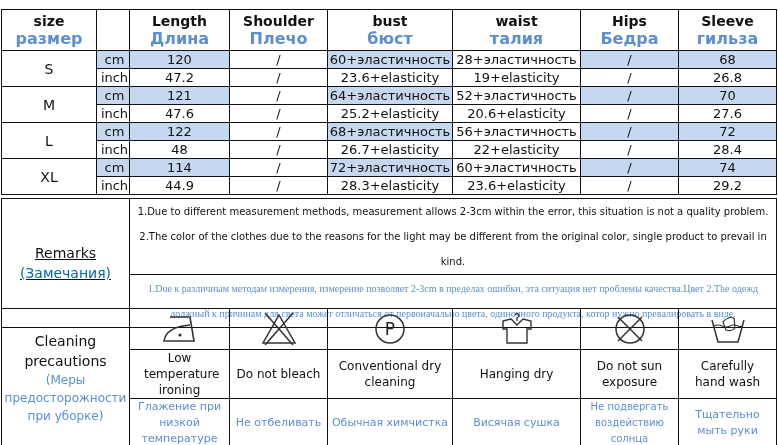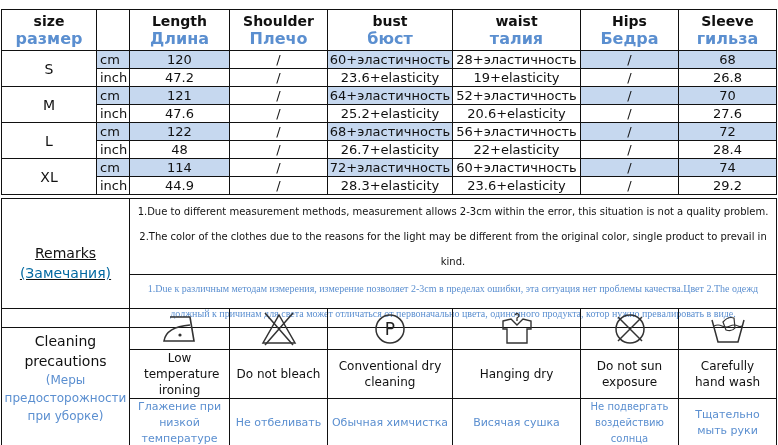--- a/index.html
+++ b/index.html
@@ -6,21 +6,21 @@
   body { width:778px; height:445px; overflow:hidden; font-family:"DejaVu Sans", sans-serif; color:#111; }
   .wrap { position:relative; width:778px; height:445px; }
   table { border-collapse:collapse; table-layout:fixed; position:absolute; left:1px; }
   td { border:1px solid #111; padding:0; text-align:center; vertical-align:middle; overflow:hidden; white-space:nowrap; }
   #size-table { top:9px; width:775px; }
   #size-table td { font-size:13px; height:17px; line-height:16px; }
   .hdr td { height:40px !important; }
   .hdr .en { font-weight:bold; font-size:14px; line-height:18px; display:block; }
   .hdr .ru { font-weight:bold; font-size:16px; line-height:18px; color:#5b8fd0; display:block; }
   .cm { background:#c6d8ef; }
-  .unit { text-align:left; padding-left:3px !important; }
+  .unit { text-align:center; padding-left:3px !important; }
   .sizecell { font-size:14px !important; }
   #remarks-table { top:198px; width:775px; }
   #remarks-table td { font-size:10px; line-height:25px; white-space:normal; }
   .rm-label { font-size:14px !important; line-height:20px !important;text-decoration:underline; }
   .rm-label .ru { color:#0369a1; }
   .rm-en { height:52px; padding:0 2px !important; }
   .rm-ru { height:52px; color:#5b8fd0; padding:0 2px !important;font-family:Liberation Serif, serif; }
   #care-table { top:308px; width:775px; }
   #care-table td { white-space:normal; font-size:12px; line-height:16px; }
   .care-label { font-size:14px !important; line-height:20px !important; }

